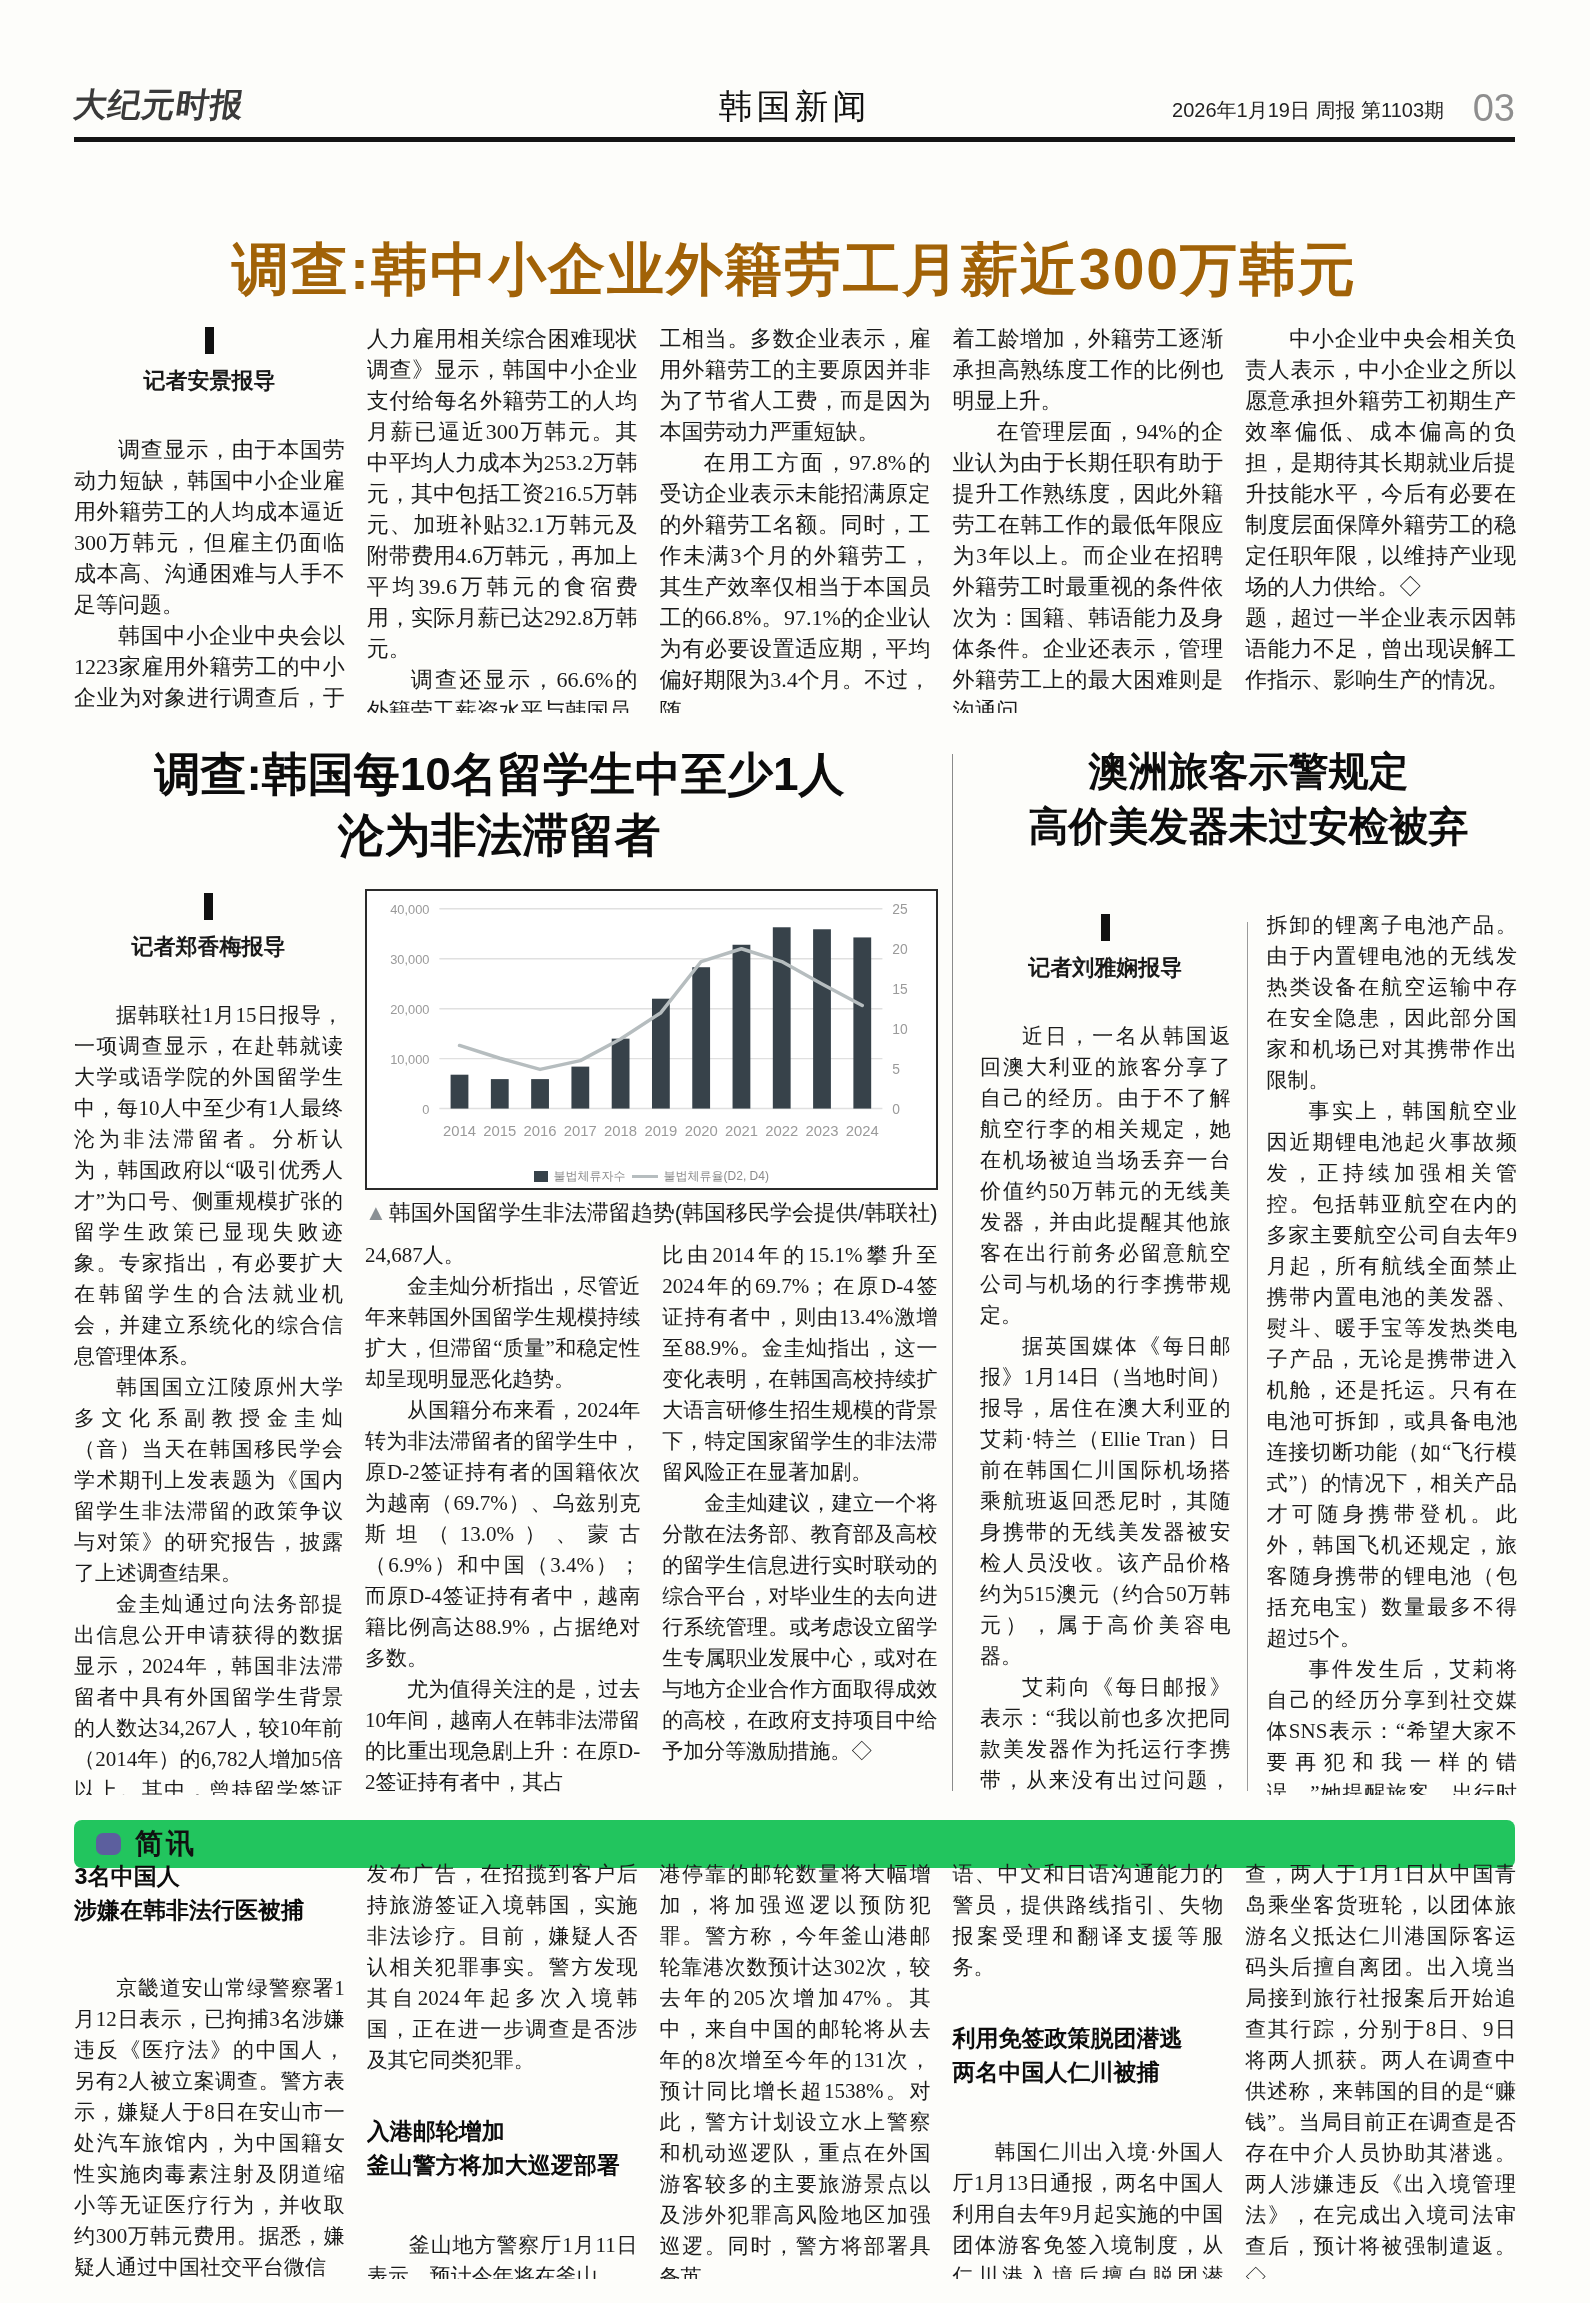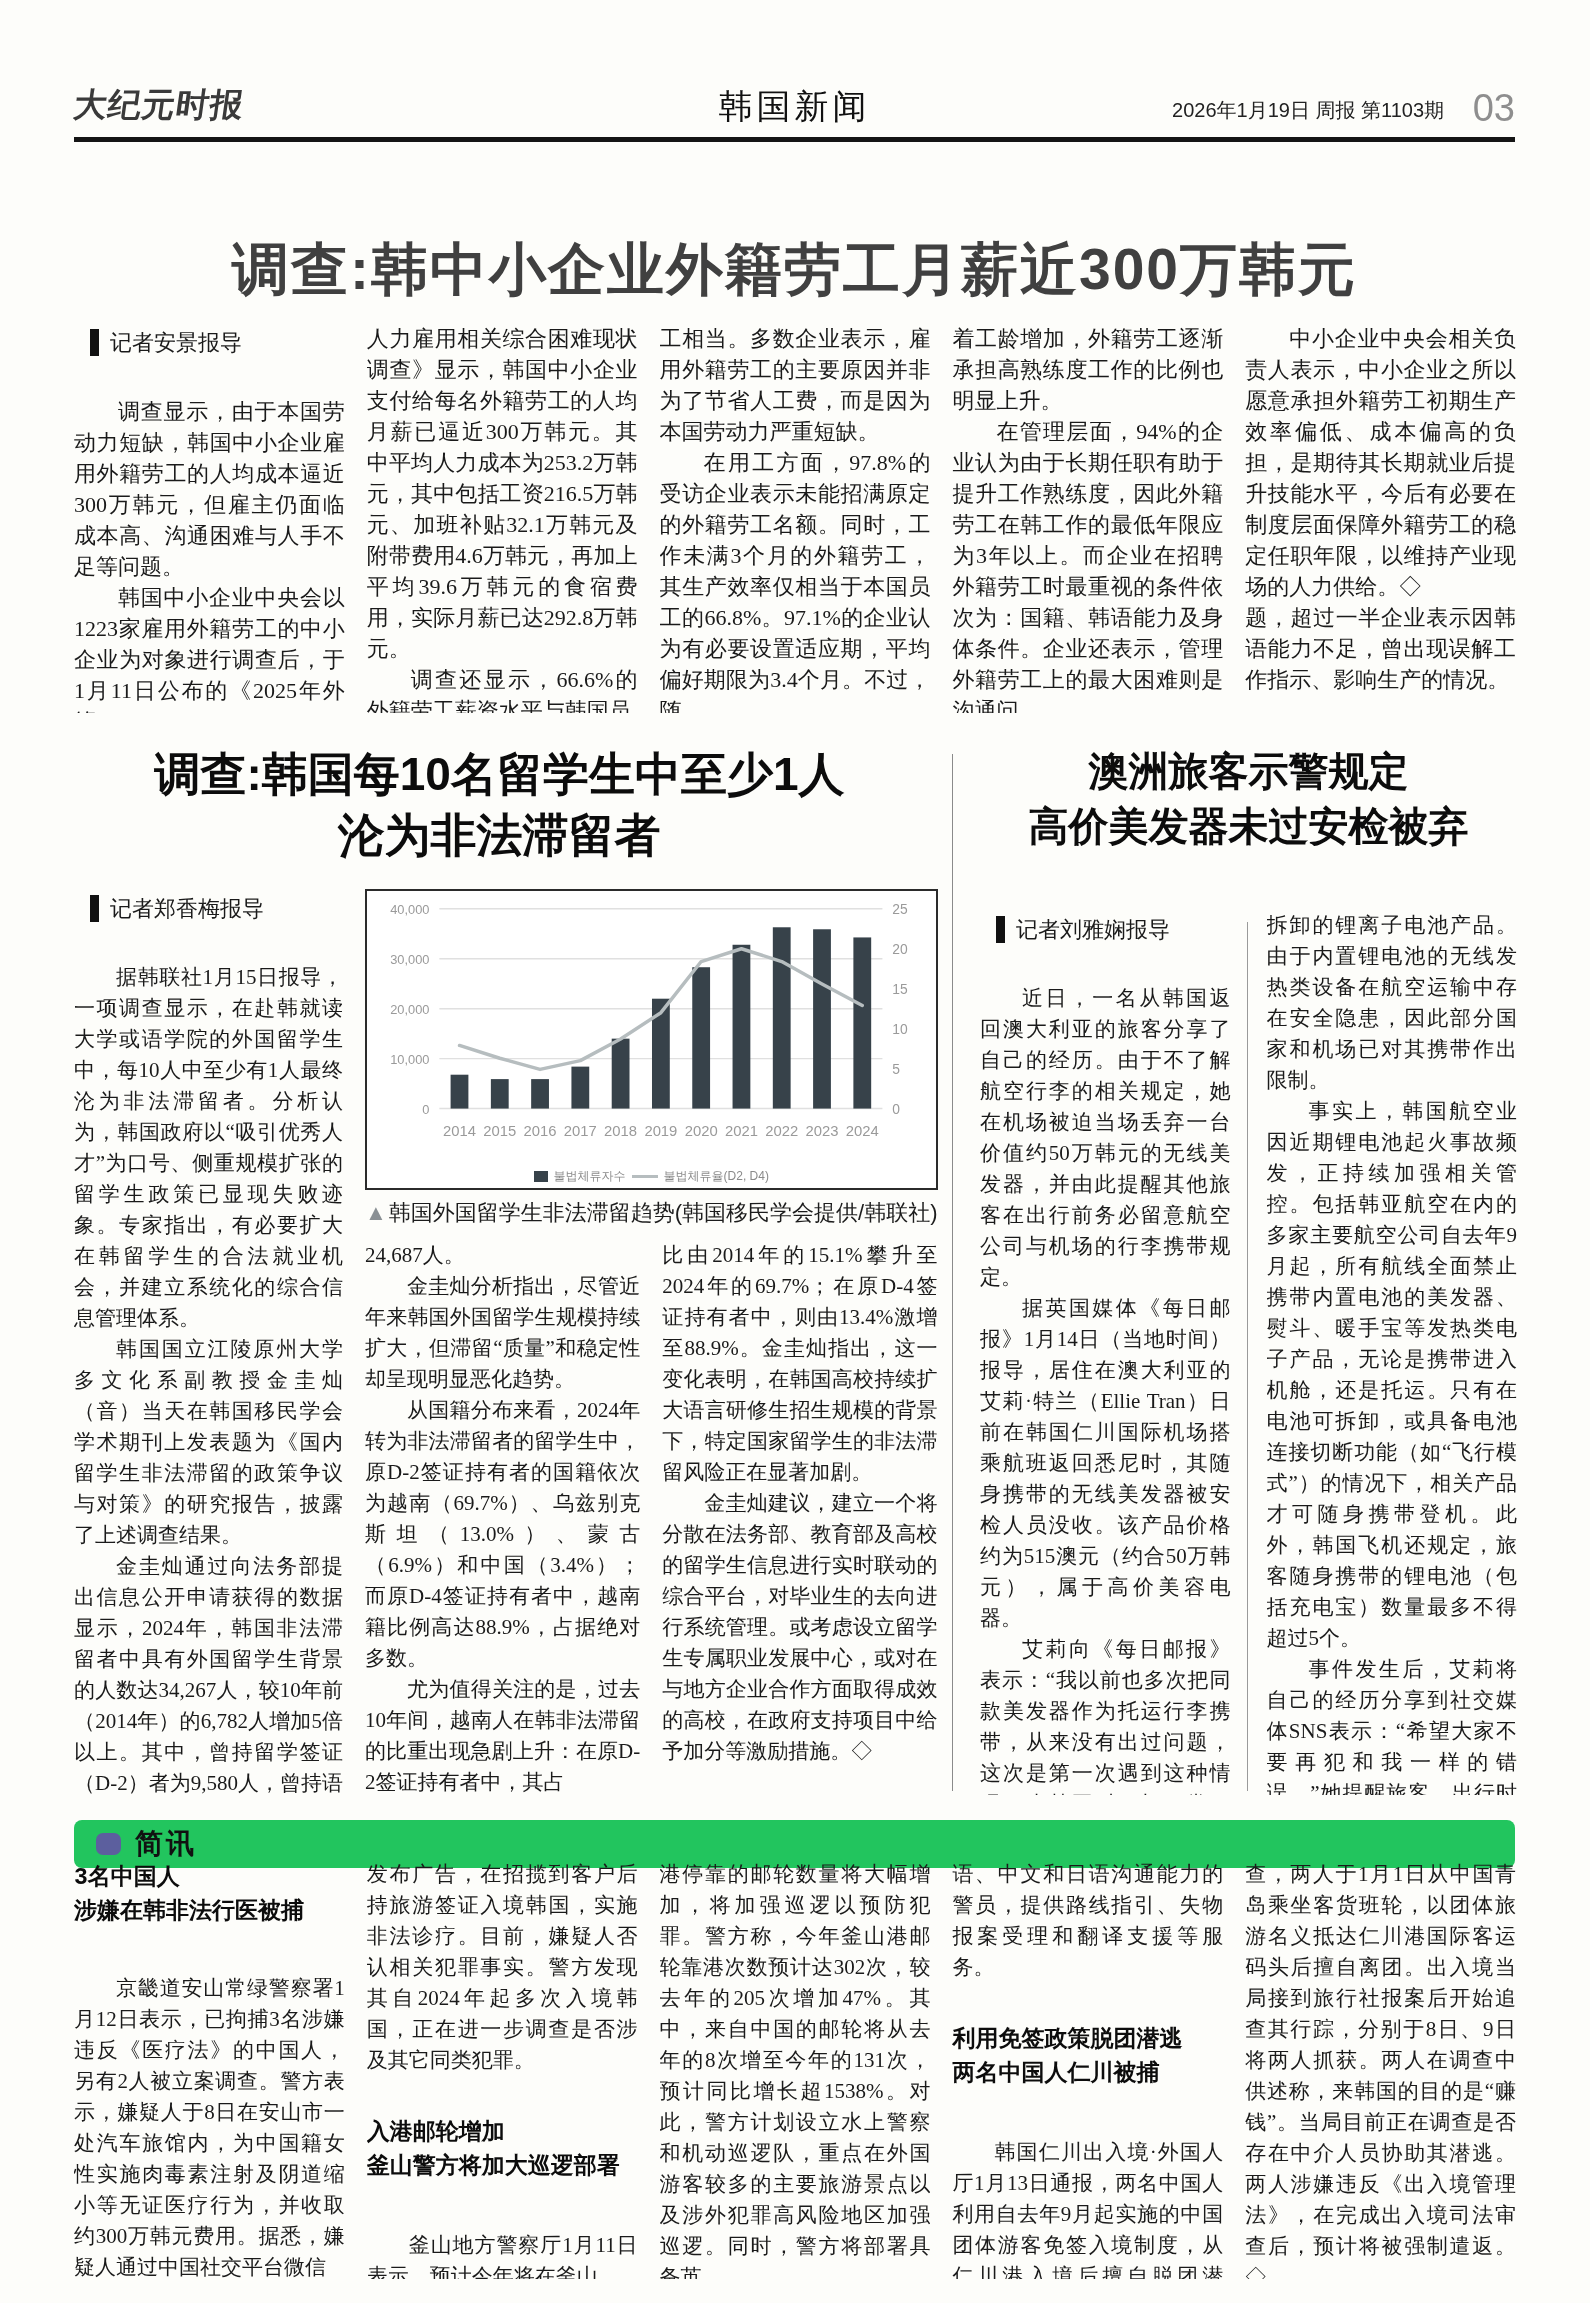--- a/index.html
+++ b/index.html
@@ -14,31 +14,31 @@
         font-family:"Liberation Sans",sans-serif;font-size:34px;letter-spacing:4px;color:#111;}
   .dateline{position:absolute;right:71px;bottom:8px;font-family:"Liberation Sans",sans-serif;
         font-size:20px;color:#222;}
   .pagenum{position:absolute;right:0;bottom:2px;font-family:"Liberation Sans",sans-serif;
         font-weight:normal;font-size:38px;color:#8e8e8e;}
   .masthead-rule{position:absolute;left:74px;right:76px;top:137px;height:5px;background:#151515;}
 
   
   .a1-headline{position:absolute;left:74px;right:76px;top:184px;text-align:center;
         font-family:"Liberation Sans",sans-serif;font-weight:bold;font-size:57px;
-        letter-spacing:2px;color:#404040;white-space:nowrap;margin-top:48px;}
+        letter-spacing:2px;color:#a16207;white-space:nowrap;margin-top:48px;}
   .a1-body{position:absolute;left:74px;top:323px;width:1442px;height:390px;display:flex;gap:22px;}
   .col{flex:1 1 0;overflow:hidden;text-align:justify;}
   .a1-body .col{font-size:22px;line-height:31px;}
 
   .para{margin:0;}
   .ind{text-indent:2em;}
 
   .byline{display:flex;align-items:center;gap:11px;
-        font-family:"Liberation Sans",sans-serif;font-weight:normal;font-size:22px;
-        margin:4px 16px 38px;}
+        font-family:"Liberation Sans",sans-serif;font-weight:bold;font-size:22px;
+        margin:4px 16px 38px;flex-direction:column;}
   .byline-bar{width:9px;height:27px;background:#111;flex:0 0 auto;}
 
   
   .sec2{position:absolute;left:74px;top:744px;width:1442px;height:1051px;}
   .a2{position:absolute;left:0;top:0;width:851px;height:100%;}
   .a2-title{text-align:center;font-family:"Liberation Sans",sans-serif;font-weight:bold;
         font-size:46px;line-height:61px;color:#0c0c0c;}
   .a2-grid{position:absolute;left:0;right:0;top:145px;bottom:0;display:flex;gap:22px;}
   .a2-grid .col{font-size:21px;line-height:31px;}
   .a2-col1{flex:0 0 269px;}

